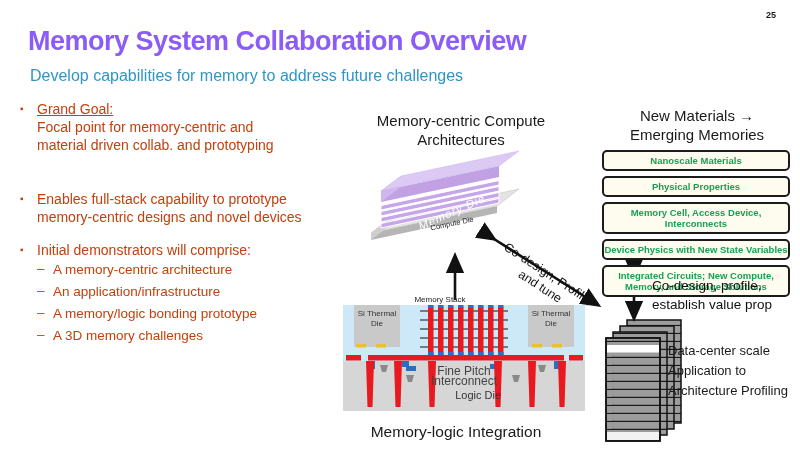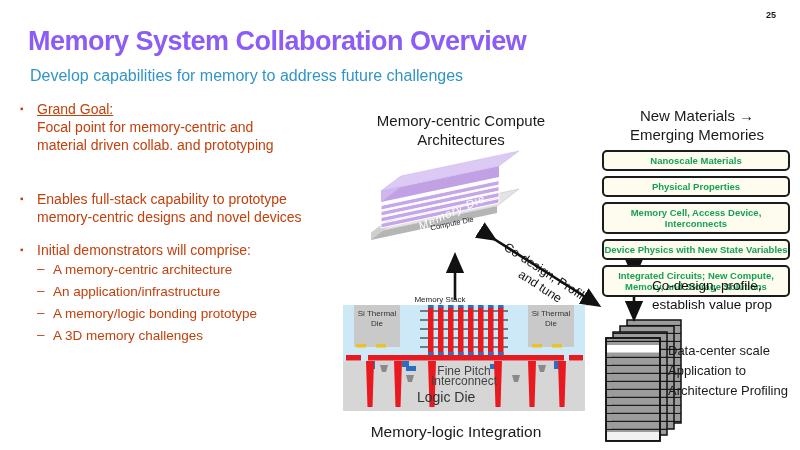--- a/index.html
+++ b/index.html
@@ -29,21 +29,21 @@
   .arch-heading { left:372px; top:111px; width:178px; text-align:center; font-size:15px; line-height:19px; }
   .integration-caption { left:358px; top:423px; width:196px; text-align:center; font-size:15.5px; }
   .mem-die-label { left:404px; top:206px; width:96px; text-align:center; color:#fff; font-size:11.5px; letter-spacing:1px;
                    transform:rotate(-24deg) skewX(-12deg); }
   .comp-die-label { left:412px; top:219px; width:80px; text-align:center; color:#222; font-size:7.5px;
                     transform:rotate(-12deg); }
   .memstack-label { left:392px; top:295px; width:96px; text-align:center; font-size:8px; color:#222; }
   .si-label-left  { left:354px; top:309px; width:46px; text-align:center; font-size:8px; line-height:10px; color:#333; }
   .si-label-right { left:528px; top:309px; width:46px; text-align:center; font-size:8px; line-height:10px; color:#333; }
   .finepitch-label { left:417px; top:366px; width:94px; text-align:center; font-size:12px; line-height:10px; color:#444; }
-  .logicdie-label  { left:417px; top:389px; width:94px; text-align:left; font-size:14px; color:#333; }
+  .logicdie-label  { left:407px; top:389px; width:94px; text-align:right; font-size:11px; color:#333; }
 
   
   .materials-heading { left:612px; top:106px; width:170px; text-align:center; font-size:15px; line-height:19px; }
   .gbox-col { left:602px; top:150px; width:188px; }
   .gbox { border:2px solid #1b1b1b; border-radius:5px; background:#fdfcee; color:#17a155;
           font-size:9.5px; font-weight:bold; text-align:center; padding:3px 0; margin-bottom:5px; line-height:11px; }
   .codesign-value { left:652px; top:276px; width:150px; font-size:13.5px; line-height:19px; color:#111; }
   .datacenter-label { left:668px; top:341px; width:126px; text-align:left; font-size:13px; line-height:20px; }
   .codesign-tune { left:506px; top:238px; width:110px; text-align:center; font-size:12.5px; line-height:15px;
                    transform:rotate(33deg); transform-origin:top left; color:#111; }

